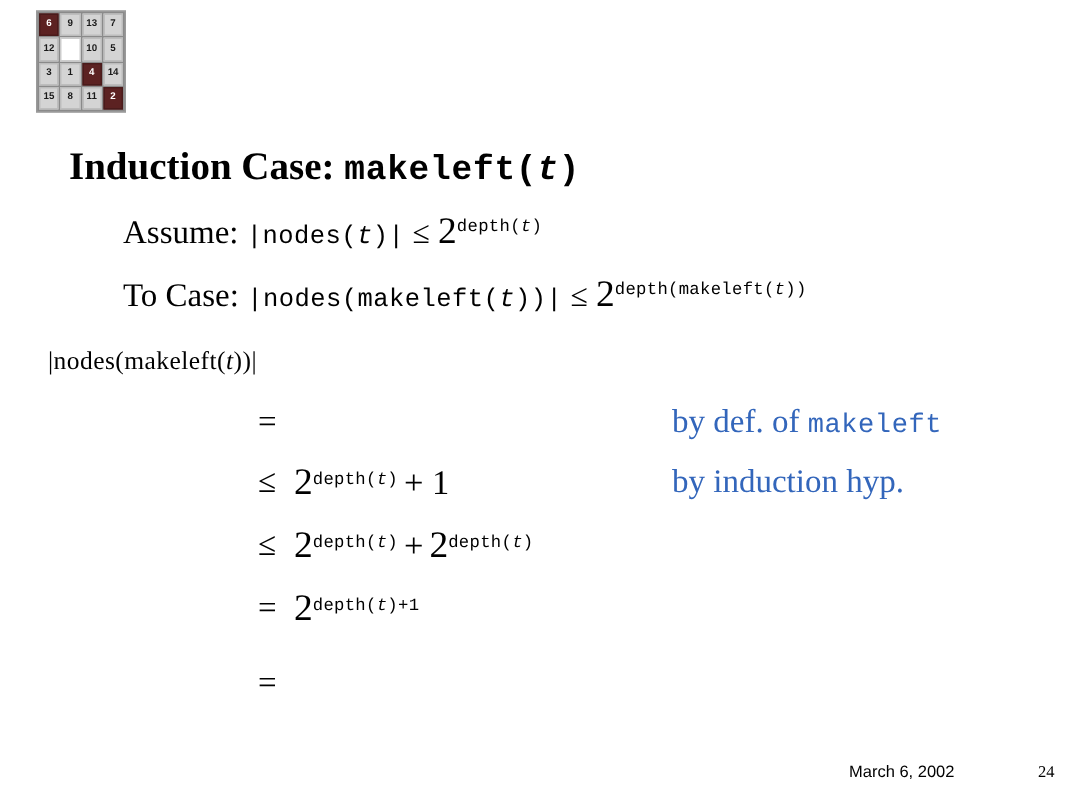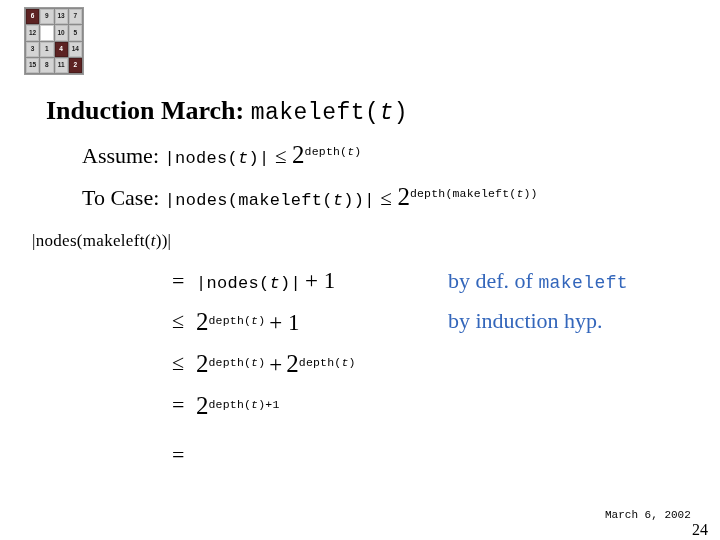--- a/index.html
+++ b/index.html
@@ -68,21 +68,21 @@
     top: 96px;
     font-size: 26px;
     white-space: nowrap;
   }
   #title .lead {
     font-family: "Liberation Serif", serif;
     font-weight: bold;
   }
   #title .code {
     font-family: "Liberation Mono", monospace;
-    font-weight: normal;
+    font-weight: bold;
     font-size: 23px;
     letter-spacing: 0.5px;
   }
 
   
   #assume-line {
     position: absolute;
     left: 82px;
     top: 141px;
     font-size: 22px;
@@ -188,31 +188,29 @@
     font-family: "Liberation Mono", monospace;
     font-size: 18px;
     letter-spacing: 0.4px;
   }
 
   
   #footer-date {
     position: absolute;
     left: 566px;
     top: 509px;
-    font-family: Liberation Mono, monospace;
+    font-family: Liberation Sans, sans-serif;
     font-size: 11px;
-    margin-left: 39px;
   }
   #footer-page {
     position: absolute;
     left: 692px;
     top: 509px;
     font-family: "Liberation Serif", serif;
-    font-size: 16px;
-    margin-top: 12px;
+    font-size: 11px;
   }
 </style>
 </head>
 <body>
 
 <div id="puzzle">
     <div class="cell dark">6</div>
     <div class="cell">9</div>
     <div class="cell">13</div>
     <div class="cell">7</div>
@@ -224,21 +222,21 @@
     <div class="cell">1</div>
     <div class="cell dark">4</div>
     <div class="cell">14</div>
     <div class="cell">15</div>
     <div class="cell">8</div>
     <div class="cell">11</div>
     <div class="cell dark">2</div>
   </div>
 
 <div id="title">
-  <span class="lead">Induction March:</span>
+  <span class="lead">Induction Case:</span>
   <span class="code"><span>makeleft(</span><span class="it">t</span><span>)</span></span>
 </div>
 
 <div id="assume-line">
   <span class="lbl">Assume:</span>
   <span class="expr-mono"><span>|nodes(</span><span class="it">t</span><span>)|</span></span>
   <span class="rel">≤</span>
   <span class="base2">2</span><span class="exp"><span>depth(</span><span class="it">t</span><span>)</span></span>
 </div>
 
@@ -248,24 +246,20 @@
   <span class="rel">≤</span>
   <span class="base2">2</span><span class="exp"><span>depth(makeleft(</span><span class="it">t</span><span>))</span></span>
 </div>
 
 <div id="head-expr"><span>|nodes(makeleft(</span><span class="it">t</span><span>))|</span></div>
 
 <div id="derivation">
 
   <div class="drow">
     <span class="relcol">=</span>
-    <span class="body">
-      <span class="expr-mono"><span>|nodes(</span><span class="it">t</span><span>)|</span></span>
-      <span class="op" style="font-size:23px;">+ 1</span>
-    </span>
     <span class="just"><span>by def. of </span><span class="code">makeleft</span></span>
   </div>
 
   <div class="drow tall">
     <span class="relcol">≤</span>
     <span class="body">
       <span class="base2">2</span><span class="exp"><span>depth(</span><span class="it">t</span><span>)</span></span>
       <span class="op" style="font-size:23px;">+ 1</span>
     </span>
     <span class="just"><span>by induction hyp.</span><span class="code"></span></span>

